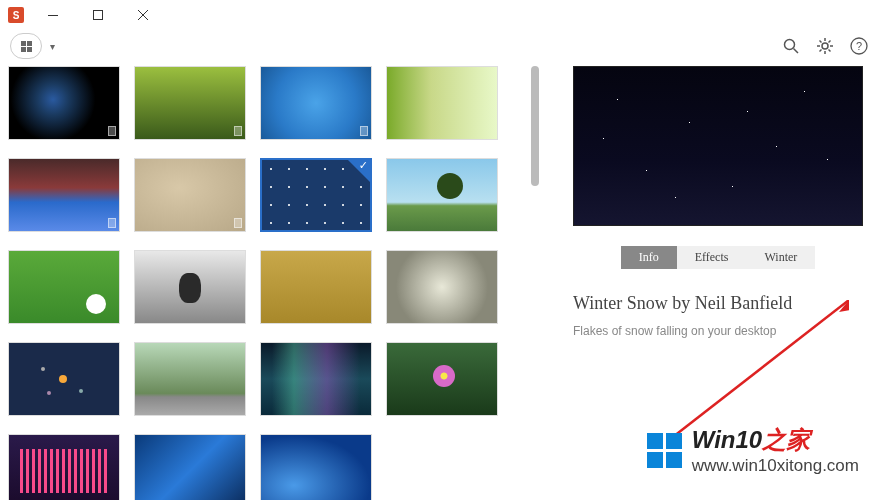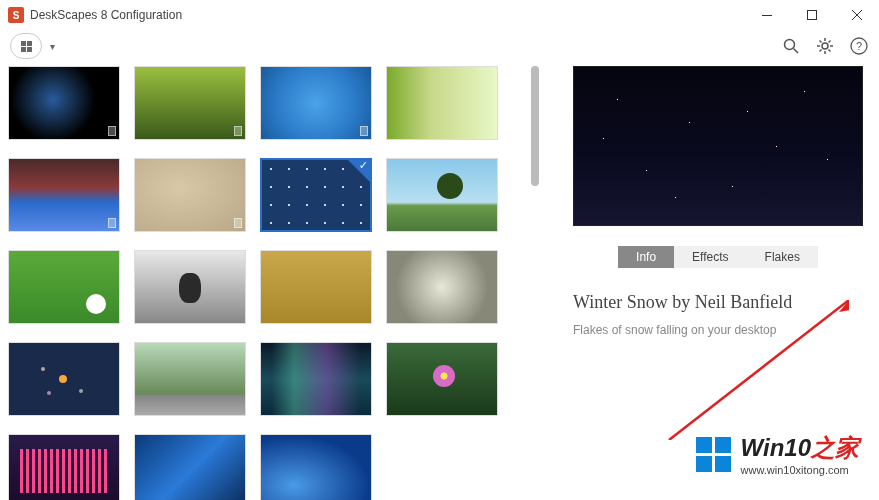--- a/index.html
+++ b/index.html
@@ -28,31 +28,31 @@
     .thumb .check::after { content: "✓"; position: absolute; top: -1px; right: 2px; color: #fff; font-size: 11px; }
     .thumb .marker { position: absolute; bottom: 3px; right: 3px; width: 8px; height: 10px; background: rgba(255,255,255,0.3); border: 1px solid rgba(255,255,255,0.5); }
     
     .scrollbar { width: 10px; background: transparent; margin: 4px 8px 0 4px; }
     .scroll-thumb { width: 8px; height: 120px; background: #bbb; border-radius: 4px; cursor: pointer; }
     
     .details { flex: 1; padding: 4px 16px 0 24px; }
     .preview { width: 290px; height: 160px; background: linear-gradient(180deg, #050510 0%, #0a0a20 60%, #151530 100%); margin-bottom: 20px; position: relative; overflow: hidden; border: 1px solid #222; }
     .preview .star { position: absolute; width: 1px; height: 1px; background: #fff; }
     .tabs { display: flex; justify-content: center; margin-bottom: 24px; }
-    .tab { padding: 4px 18px; font-size: 12px; color: #444; cursor: pointer; background: #f0f0f0; }
+    .tab { padding: 4px 18px; font-size: 12px; color: #444; cursor: pointer; background: #f0f0f0; font-family: Liberation Serif, serif; }
     .tab.active { background: #888; color: #fff; }
     .detail-title { font-size: 18px; color: #444; margin-bottom: 10px; font-weight: 400; font-family: Liberation Serif, serif; }
     .detail-desc { font-size: 12px; color: #888; }
     
     .watermark { position: absolute; bottom: 24px; right: 20px; display: flex; align-items: center; gap: 10px; }
     .wm-logo { display: grid; grid-template-columns: 16px 16px; grid-template-rows: 16px 16px; gap: 3px; }
     .wm-logo div { background: #0a85d9; }
     .wm-text { display: flex; flex-direction: column; }
     .wm-title { font-size: 24px; font-weight: bold; color: #222; font-style: italic; }
-    .wm-url { font-size: 11px; color: #444; }
+    .wm-url { font-size: 17px; color: #444; }
     .wm-red { color: #d22; font-style: italic; }
     
     .arrow-line { position: absolute; top: 300px; right: 30px; width: 200px; height: 140px; pointer-events: none; }
 
     
     .t-earth { background: radial-gradient(circle at 40% 45%, #2a5aa0 0%, #1a3a60 20%, #000 55%); }
     .t-green1 { background: linear-gradient(180deg, #9bbf3f 0%, #3a5a1a 100%); }
     .t-blue-round { background: radial-gradient(circle at 50% 50%, #4aa3e8 0%, #2a7ac8 60%, #1a5a9a 100%); }
     .t-bamboo { background: linear-gradient(90deg, #7aaa2a 0%, #c8d888 40%, #e8f8c8 100%); }
     .t-car { background: linear-gradient(180deg, #4a2a2a 0%, #8a3a3a 40%, #2a6acb 60%, #5a8ae8 100%); }
@@ -77,21 +77,20 @@
     .t-eq { background: linear-gradient(180deg, #2a1a4a 0%, #1a0a2a 100%); position: relative; }
     .t-eq::after { content: ""; position: absolute; inset: 20% 10%; background: repeating-linear-gradient(90deg, #f84a8a 0 3px, transparent 3px 6px); }
     .t-win1 { background: linear-gradient(135deg, #0a3a7a 0%, #2a7ad8 50%, #0a2a5a 100%); }
     .t-win2 { background: radial-gradient(ellipse at 30% 70%, #4a9ae8 0%, #0a3a8a 70%); }
   </style>
 </head>
 <body>
 
 <div class="titlebar">
   <div class="app-icon">S</div>
-  <div class="title">DeskScapes 8 Configuration</div>
   <div class="win-controls">
     <div class="win-btn">
         <svg width="10" height="1">
           <rect width="10" height="1" fill="#333"></rect>
         </svg>
       </div>
     <div class="win-btn">
         <svg width="10" height="10">
           <rect x="0.5" y="0.5" width="9" height="9" fill="none" stroke="#333"></rect>
         </svg>
@@ -196,21 +195,21 @@
       <div class="star" style="top:15%;left:80%"></div>
         <div class="star" style="top:75%;left:55%"></div>
       <div class="star" style="top:45%;left:10%"></div>
         <div class="star" style="top:28%;left:60%"></div>
       <div class="star" style="top:82%;left:35%"></div>
         <div class="star" style="top:58%;left:88%"></div>
     </div>
     <div class="tabs">
       <div class="tab active">Info</div>
       <div class="tab">Effects</div>
-      <div class="tab">Flakes</div>
+      <div class="tab">Winter</div>
     </div>
     <div class="detail-title">Winter Snow by Neil Banfield</div>
     <div class="detail-desc">Flakes of snow falling on your desktop</div>
   </div>
 </div>
 
 <svg class="arrow-line">
     <line x1="200" y1="0" x2="20" y2="140" stroke="#d22" stroke-width="2.5"></line>
     <polygon points="200,0 190,12 202,10" fill="#d22"></polygon>
   </svg>

